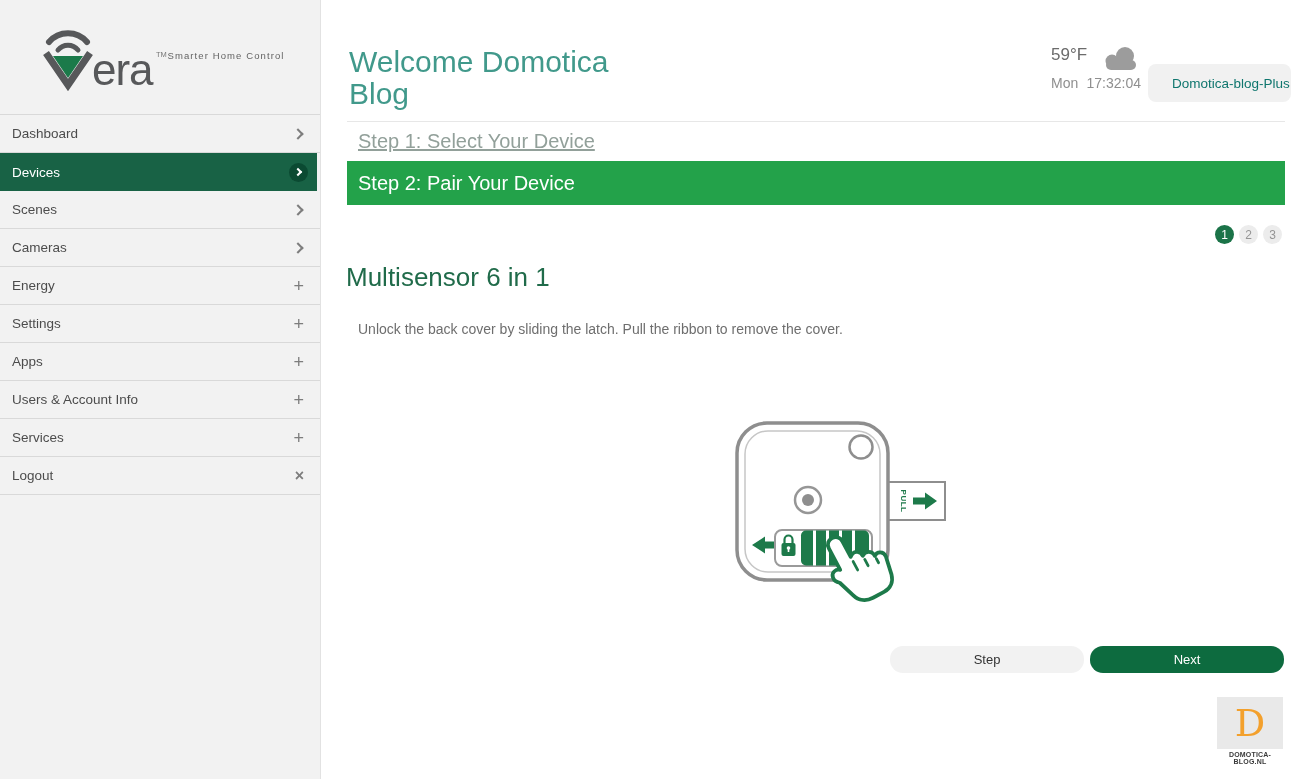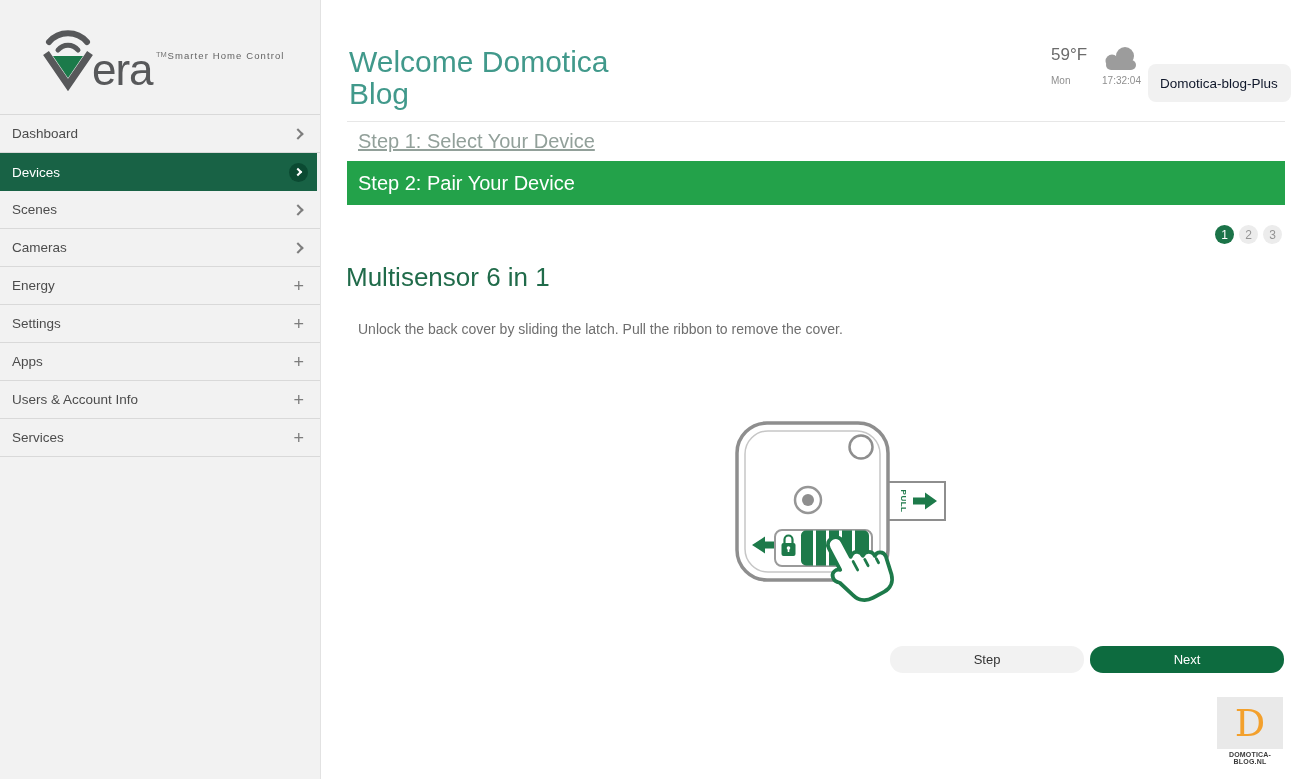--- a/index.html
+++ b/index.html
@@ -33,25 +33,25 @@
   
   .main { position:absolute; left:321px; top:0; width:979px; height:779px; background:#ffffff; }
 
   .welcome { position:absolute; left:28px; top:46px; width:290px;
              font-size:30px; line-height:32px; font-weight:300; color:#41998b; }
 
   .weather { position:absolute; left:730px; top:45px; width:90px; }
   .weather-top { display:flex; justify-content:space-between; align-items:flex-start; height:27px; }
   .temp { font-size:17px; color:#6b6b6b; }
   .weather-bottom { display:flex; justify-content:space-between; margin-top:3px;
-                    font-size:10px; color:#8f8f8f; }
+                    font-size:14px; color:#8f8f8f; }
 
   .controller-chip { position:absolute; left:827px; top:64px; width:143px; height:38px;
                      background:#f1f1f1; border-radius:8px; display:flex; align-items:center;
-                     padding-left:12px; font-size:13.5px; color:#0f172a; cursor:pointer; }
+                     padding-left:24px; font-size:13.5px; color:#0f766e; cursor:pointer; }
 
   .header-divider { position:absolute; left:26px; top:121px; width:938px; height:1px; background:#e7e7e7; }
 
   .step1 { position:absolute; left:26px; top:122px; width:938px; height:39px;
            display:flex; align-items:center; padding-left:11px;
            font-size:20px; font-weight:300; color:#92a09a; cursor:pointer;text-decoration:underline; }
   .step2 { position:absolute; left:26px; top:161px; width:938px; height:44px;
            background:#23a24a; display:flex; align-items:center; padding-left:11px;
            font-size:20px; font-weight:300; color:#ffffff; cursor:pointer; }
 
@@ -127,20 +127,24 @@
         <span>Apps</span>
         <span class="plus-ic">+</span>
       </div>
       <div class="nav-item">
         <span>Users &amp; Account Info</span>
         <span class="plus-ic">+</span>
       </div>
       <div class="nav-item">
         <span>Services</span>
         <span class="plus-ic">+</span>
+      </div>
+      <div class="nav-item">
+        <span>Logout</span>
+        <span class="close-ic">×</span>
       </div>
     </nav>
   </aside>
 
   <main class="main">
 
     <h1 class="welcome">Welcome Domotica Blog</h1>
 
     <div class="weather">
       <div class="weather-top">

